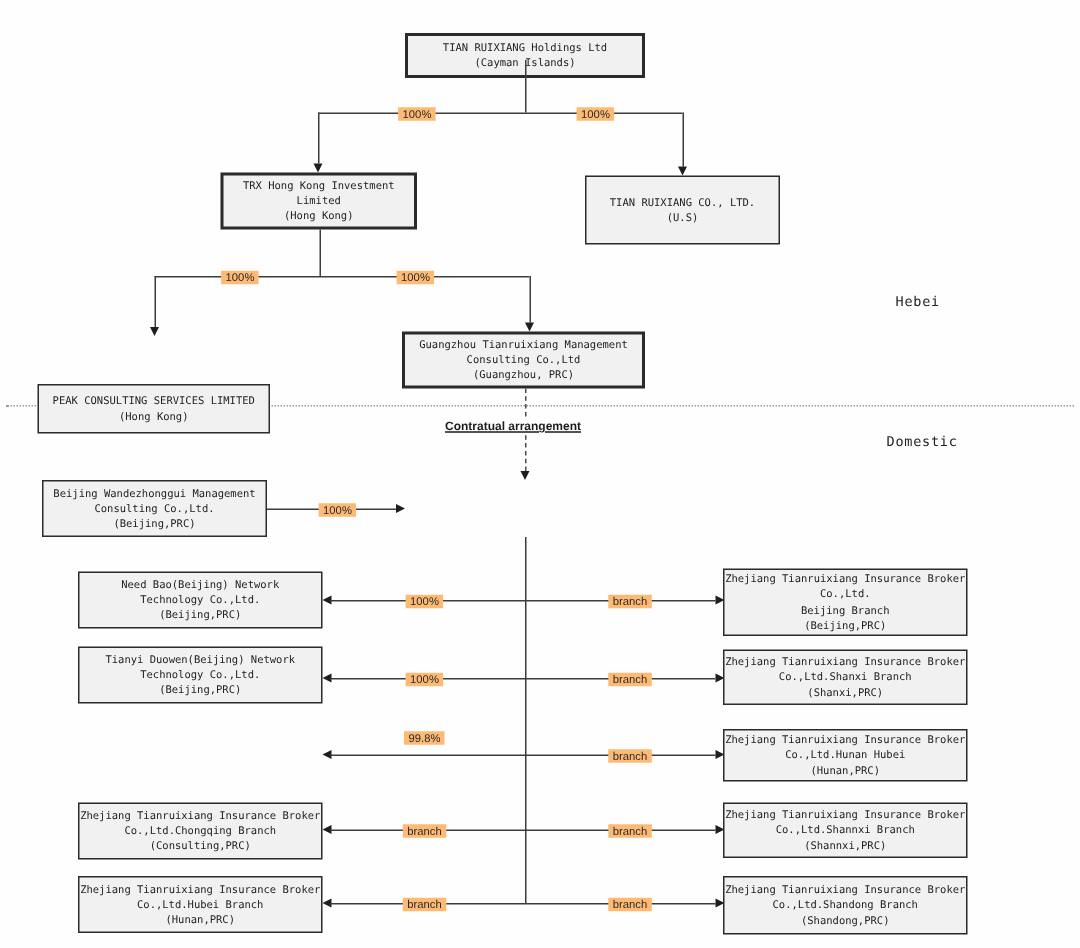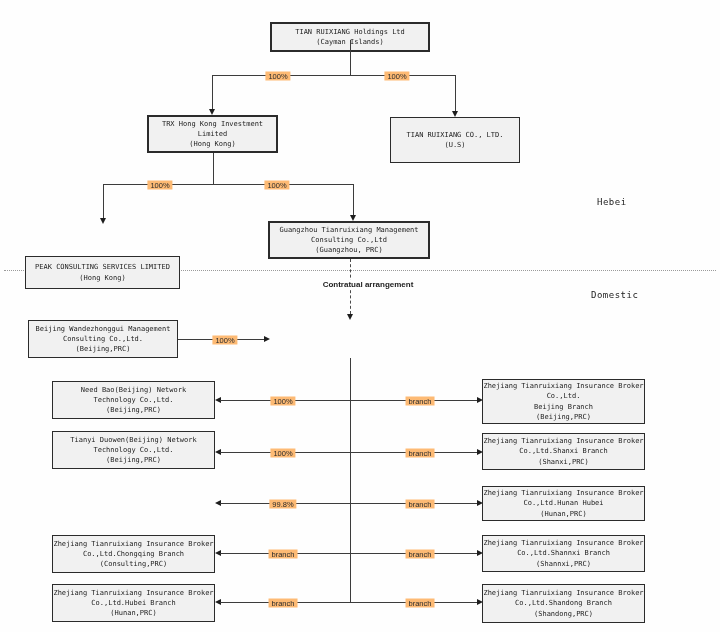--- a/index.html
+++ b/index.html
@@ -82,21 +82,21 @@
     <span>(Hong Kong)</span>
   </div>
   <div class="box thick" style="left:268px;top:221px;width:162px;height:38px;">
     <span>Guangzhou Tianruixiang Management</span>
     <span>Consulting Co.,Ltd</span>
     <span>(Guangzhou, PRC)</span>
   </div>
 
   <div class="vdash" style="left:350px;top:259px;height:55px;"></div>
   <div class="arr down" style="left:347px;top:314px;"></div>
-  <div class="arrangement-label" style="left:368px;top:284px;">Contratual arrangement</div>
+  <div class="arrangement-label" style="left:342px;top:284px;text-decoration:underline;">Contratual arrangement</div>
 
   <div class="box" style="left:28px;top:320px;width:150px;height:38px;">
     <span>Beijing Wandezhonggui Management</span>
     <span>Consulting Co.,Ltd.</span>
     <span>(Beijing,PRC)</span>
   </div>
   <div class="hline" style="left:178px;top:339px;width:86px;"></div>
   <div class="arr right" style="left:264px;top:336px;"></div>
   <div class="edge-label" style="left:225px;top:340px;">100%</div>
 
@@ -132,21 +132,21 @@
   <div class="edge-label" style="left:420px;top:453px;">branch</div>
   <div class="box" style="left:482px;top:433px;width:163px;height:37px;">
     <span>Zhejiang Tianruixiang Insurance Broker</span>
     <span>Co.,Ltd.Shanxi Branch</span>
     <span>(Shanxi,PRC)</span>
   </div>
 
   <div class="arr left" style="left:215px;top:500px;"></div>
   <div class="hline" style="left:220px;top:503px;width:257px;"></div>
   <div class="arr right" style="left:477px;top:500px;"></div>
-  <div class="edge-label" style="left:283px;top:504px;">99.8%</div>
+  <div class="edge-label" style="left:283px;top:492px;">99.8%</div>
   <div class="edge-label" style="left:420px;top:504px;">branch</div>
   <div class="box" style="left:482px;top:486px;width:163px;height:35px;">
     <span>Zhejiang Tianruixiang Insurance Broker</span>
     <span>Co.,Ltd.Hunan Hubei</span>
     <span>(Hunan,PRC)</span>
   </div>
 
   <div class="box" style="left:52px;top:535px;width:163px;height:38px;">
     <span>Zhejiang Tianruixiang Insurance Broker</span>
     <span>Co.,Ltd.Chongqing Branch</span>

